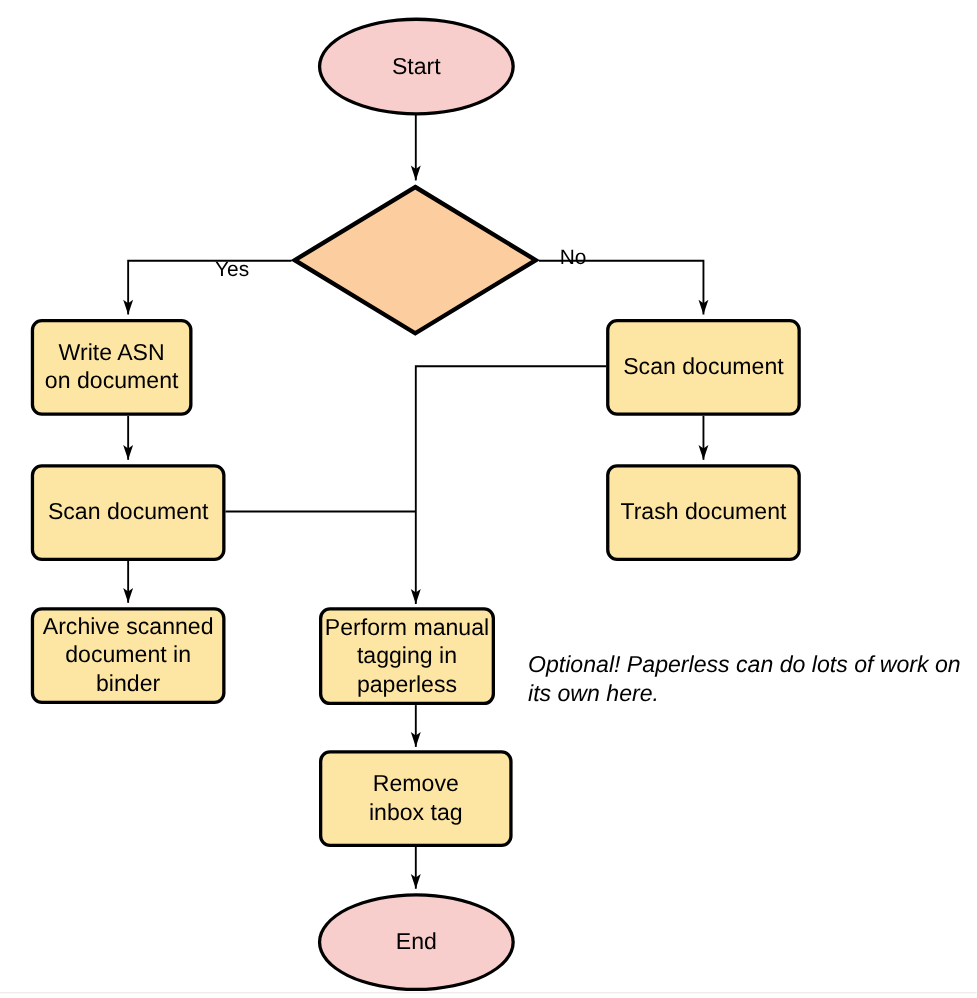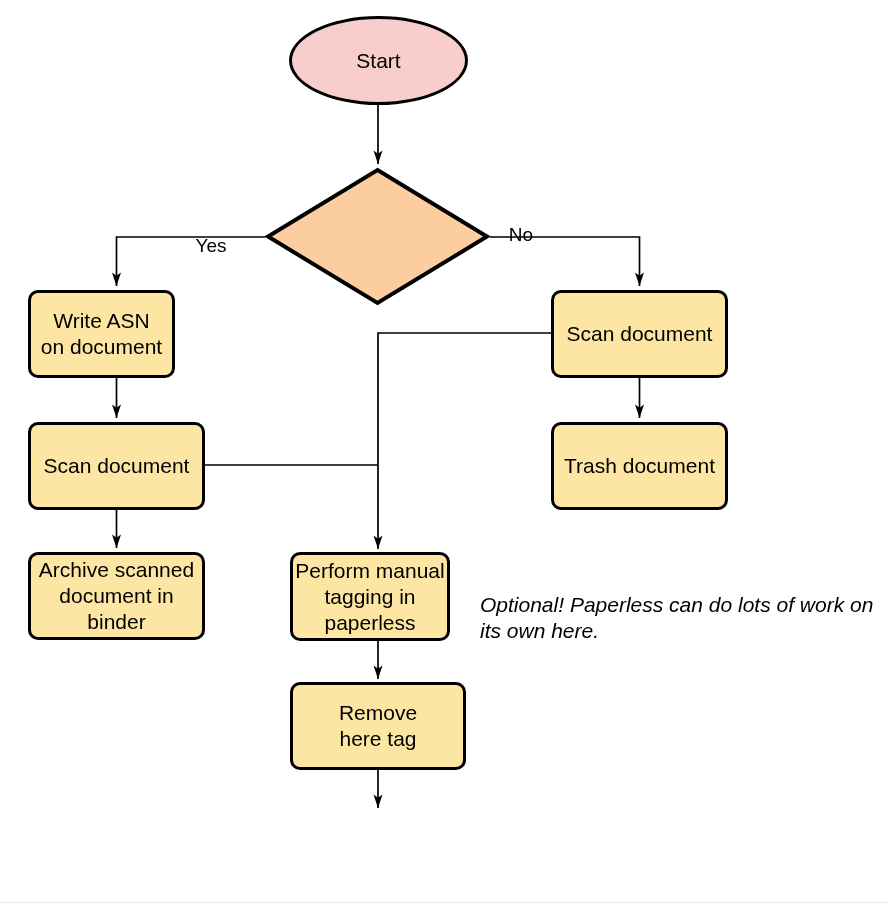--- a/index.html
+++ b/index.html
@@ -133,23 +133,26 @@
   </div>
 
   <div class="node process" style="left:290px; top:552px; width:160px; height:89px;">
     <div class="label">Perform manual
 tagging in
 paperless</div>
   </div>
 
   <div class="node process" style="left:290px; top:682px; width:176px; height:88px;">
     <div class="label">Remove
-here tag</div>
+inbox tag</div>
   </div>
 
+  <div class="node terminal" style="left:289px; top:812px; width:179px; height:89px;">
+    <div class="label">End</div>
+  </div>
 
   <div class="edge-label" style="left:186px; top:210px; width:50px;margin-top:25px;">Yes</div>
 
   <div class="edge-label" style="left:497px; top:224px; width:48px;">No</div>
 
   <div class="annotation">Optional! Paperless can do lots of work on
 its own here.</div>
 
   <div class="bottom-hairline"></div>
 

